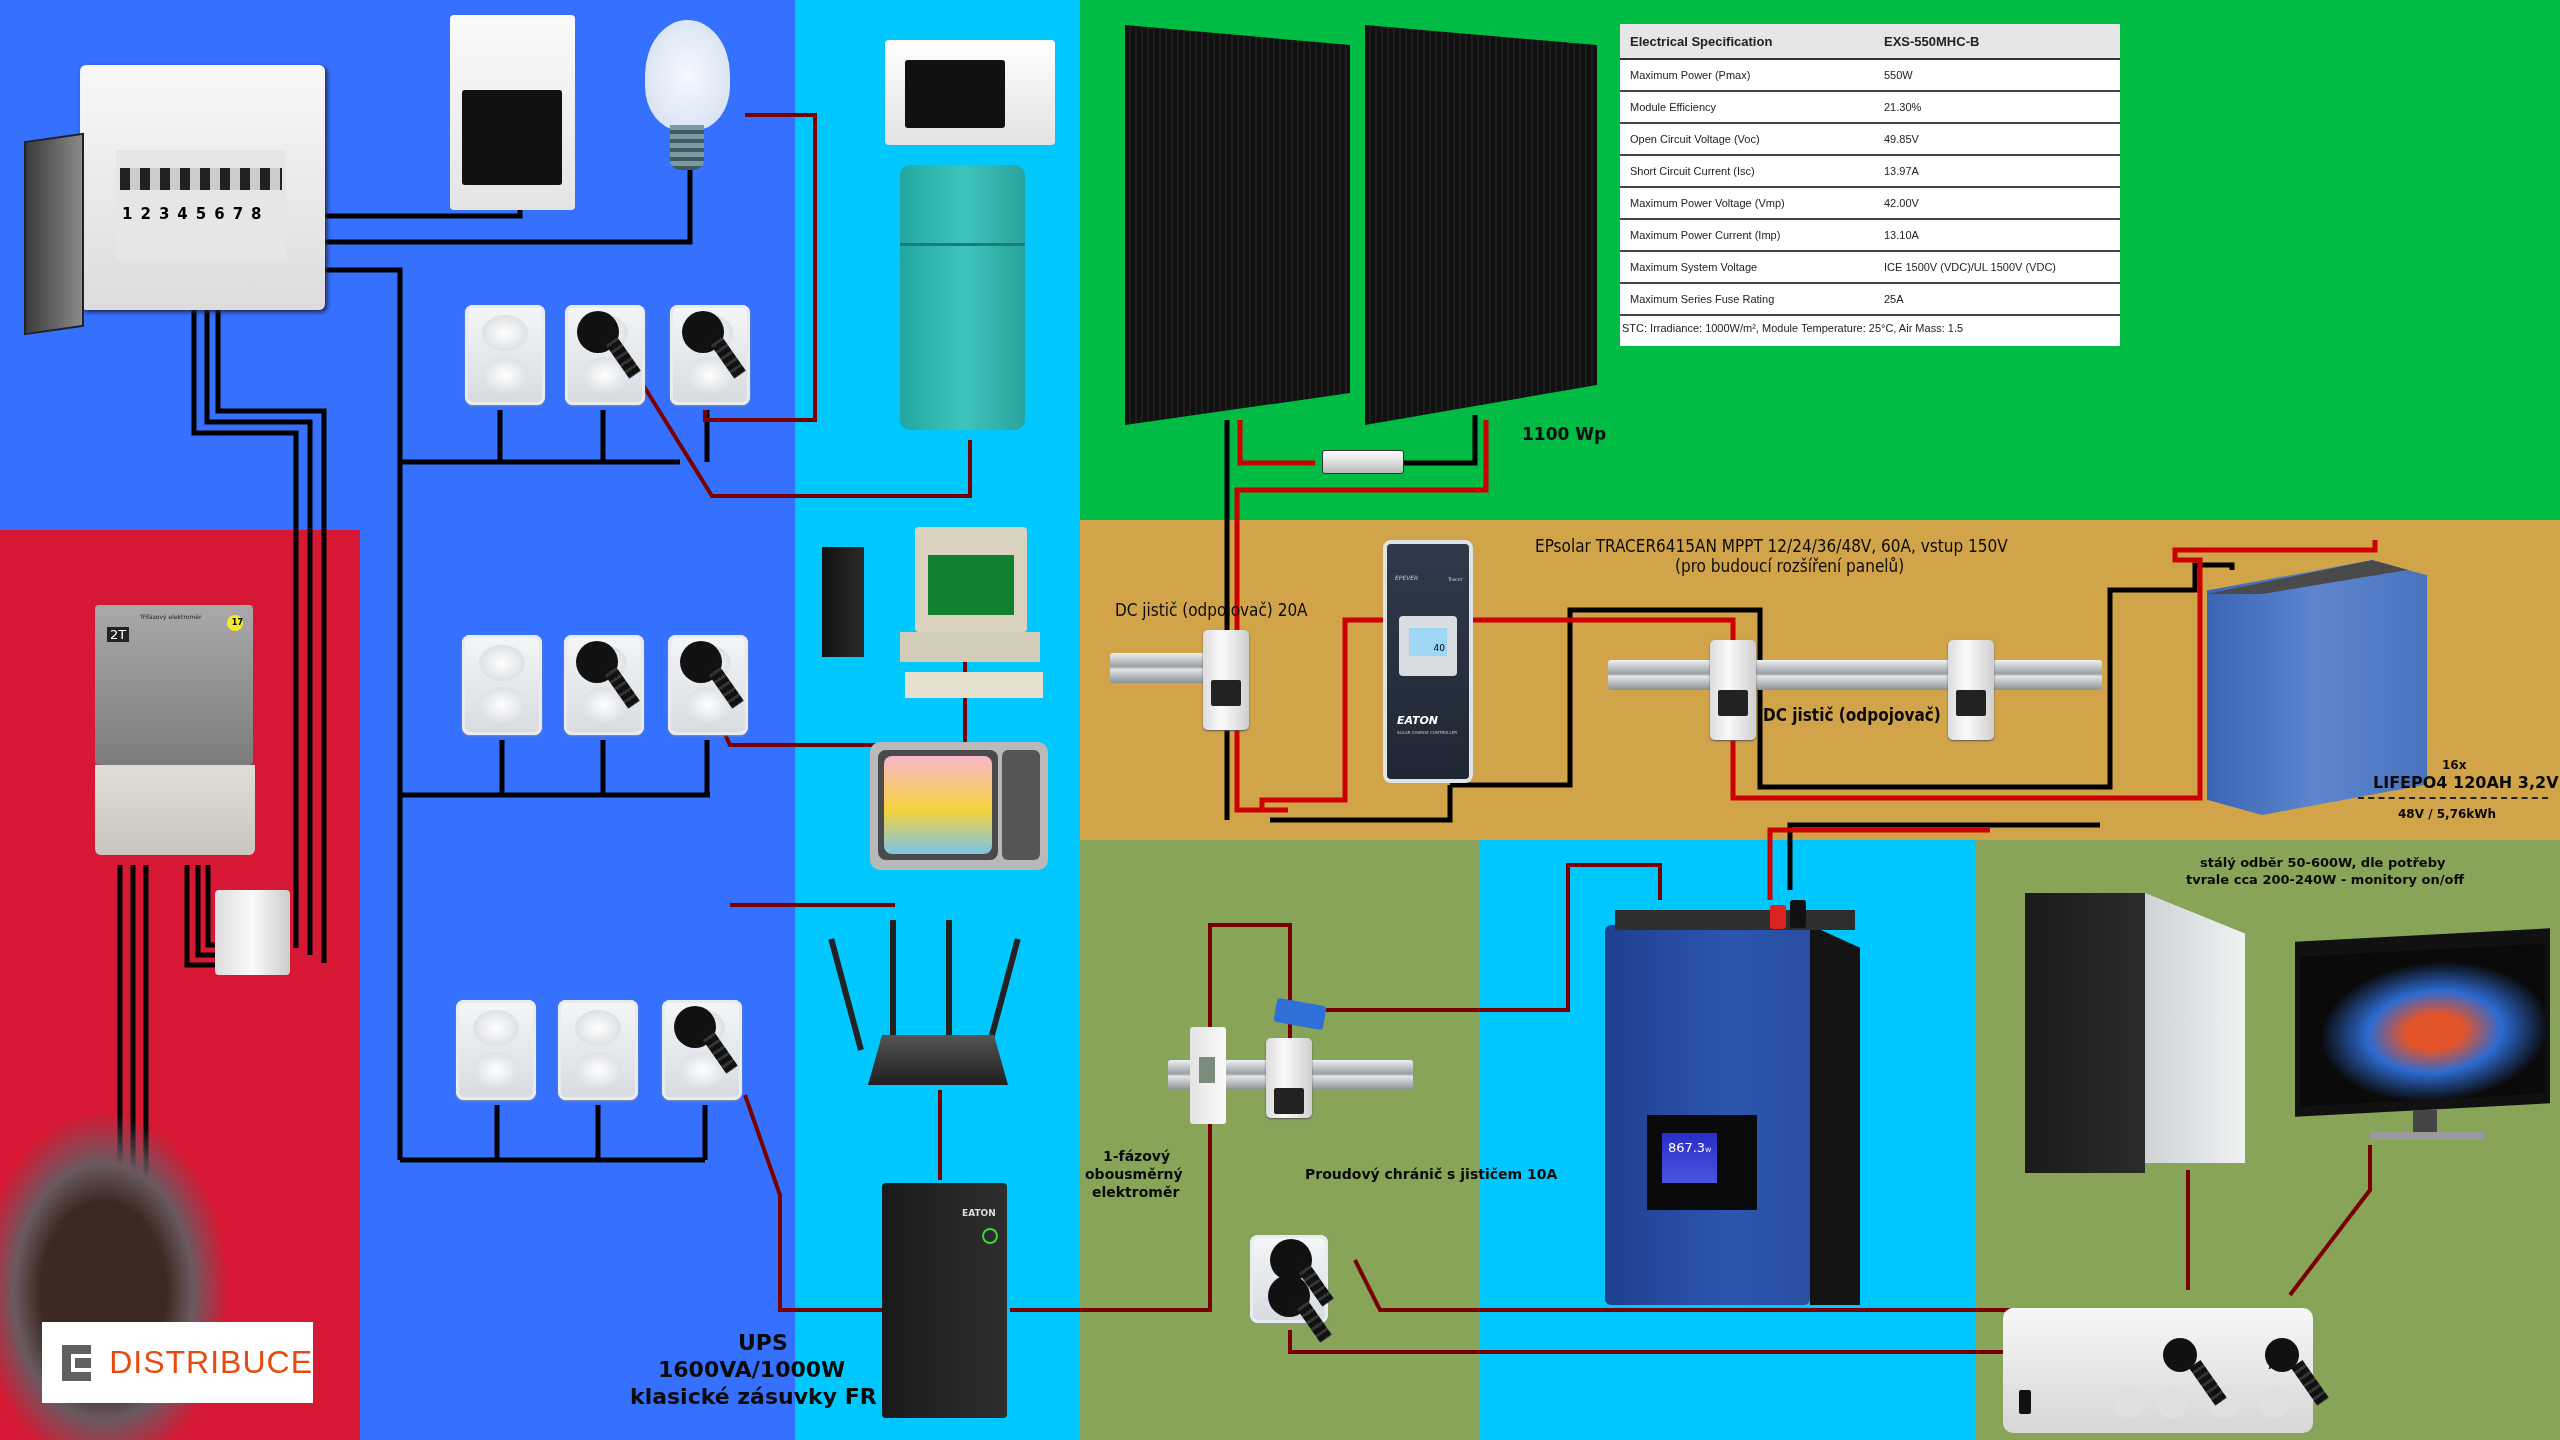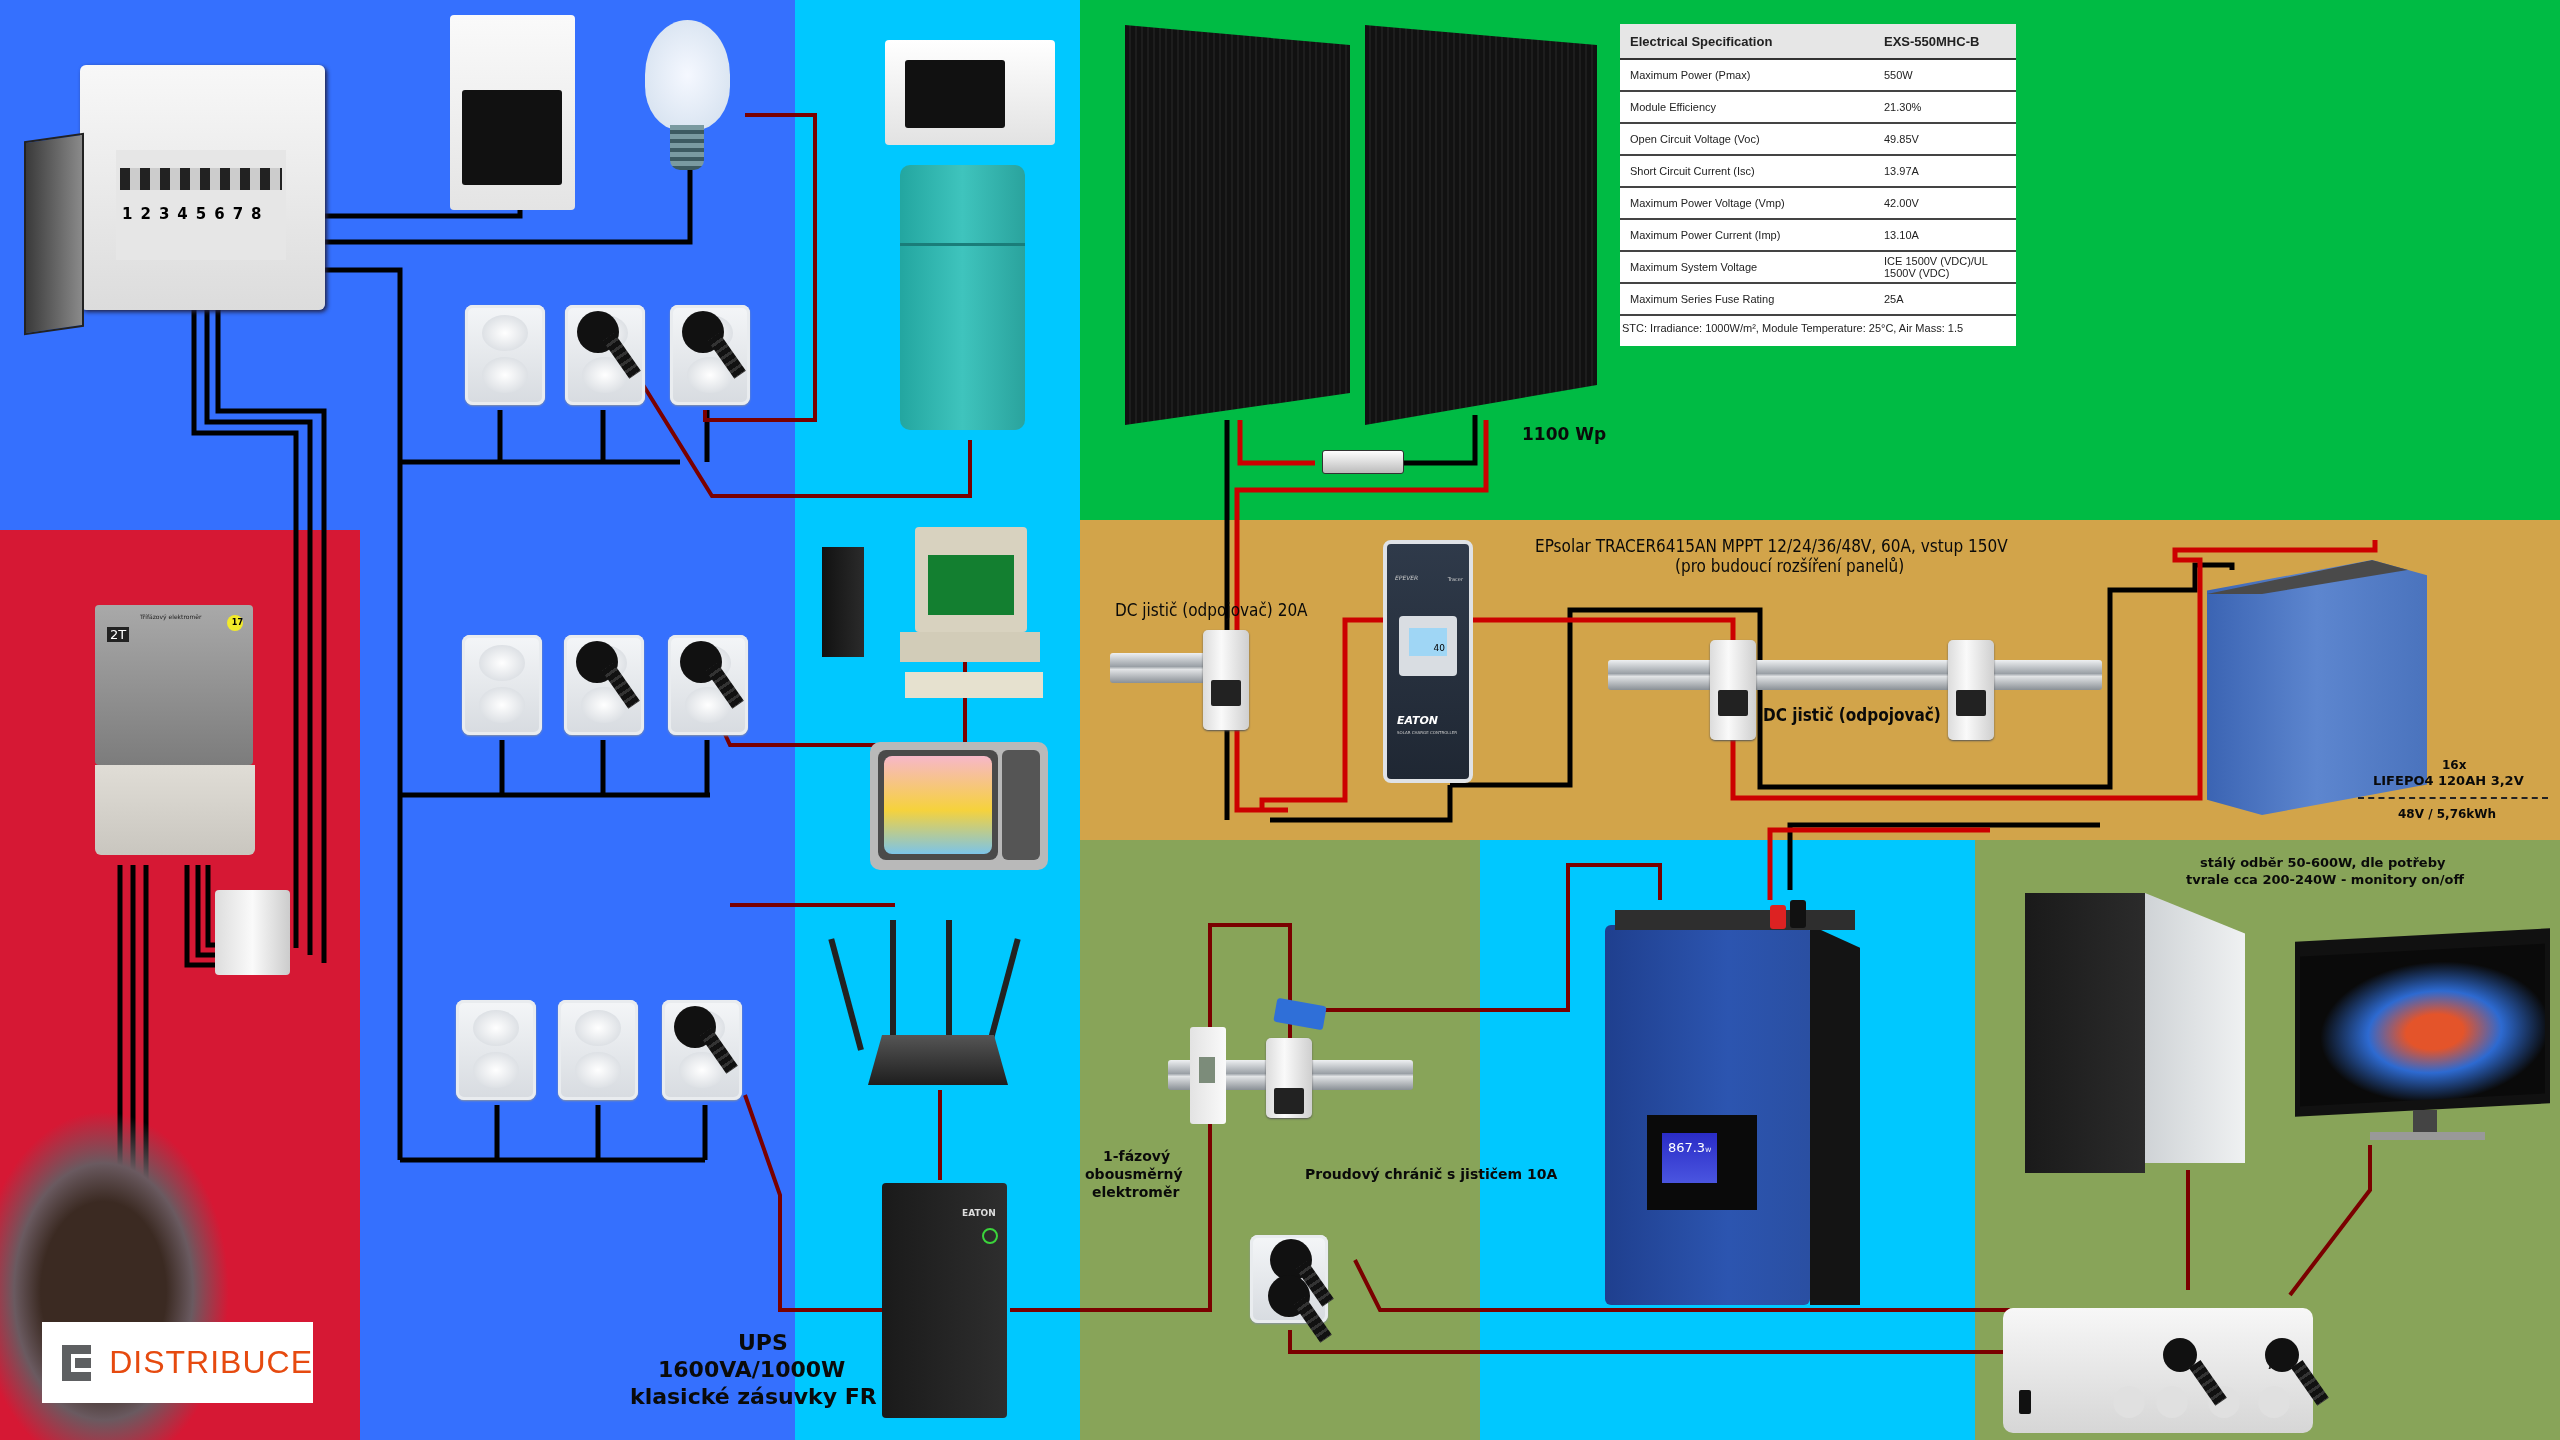--- a/index.html
+++ b/index.html
@@ -9,21 +9,21 @@
   svg.wires{position:absolute;left:0;top:0;width:2560px;height:1440px;pointer-events:none;z-index:5;}
   .lbl{position:absolute;color:#0a0a0a;font-weight:bold;z-index:8;white-space:nowrap;}
   .cond{font-family:"DejaVu Sans",sans-serif;font-stretch:condensed;}
   
   .dev{position:absolute;z-index:6;}
   .socket{position:absolute;width:78px;width:80px;height:100px;background:linear-gradient(#f4f6f8,#d7dbe0);border-radius:8px;box-shadow:inset 0 0 0 3px #e9ecef,0 1px 2px #8893a0;z-index:6;}
   .socket .hole{position:absolute;left:17px;width:46px;height:36px;border-radius:50%;background:radial-gradient(#ffffff,#cfd4da);}
   .socket .hole.t{top:10px}.socket .hole.b{top:52px}
   .plug{position:absolute;left:12px;top:6px;width:42px;height:42px;border-radius:50%;background:#111;}
   .plug::after{content:"";position:absolute;left:26px;top:30px;width:14px;height:46px;background:repeating-linear-gradient(#111 0 5px,#333 5px 8px);transform:rotate(-35deg);transform-origin:top left;}
-  .spec{position:absolute;left:1620px;top:24px;width:396px;background:#fff;z-index:7;font-family:"Liberation Sans",sans-serif;font-size:11px;color:#222;}
+  .spec{position:absolute;left:1620px;top:24px;width:500px;background:#fff;z-index:7;font-family:"Liberation Sans",sans-serif;font-size:11px;color:#222;}
   .spec .hdr{display:flex;background:#e6e6e6;font-weight:bold;font-size:13px;height:34px;align-items:center;border-bottom:2px solid #333;}
   .spec .row{display:flex;height:30px;align-items:center;border-bottom:2px solid #444;}
   .spec .c1{width:254px;padding-left:10px;}
   .spec .c2{flex:1;}
   .spec .foot{font-size:11px;padding:6px 2px;height:18px;}
   .rail{position:absolute;height:30px;background:linear-gradient(#eef0f2,#9aa0a6 45%,#e2e4e6 55%,#8a9096);border-radius:3px;z-index:6;}
   .breaker{position:absolute;width:46px;height:100px;background:linear-gradient(90deg,#dcdcdc,#fafafa 40%,#cfcfcf);border-radius:5px;z-index:7;box-shadow:0 1px 2px #555;}
   .breaker::after{content:"";position:absolute;left:8px;top:50px;width:30px;height:26px;background:#222;border-radius:2px;}
 </style>
 </head>
@@ -259,21 +259,21 @@
 
 <div class="rail" style="left:1608px;top:660px;width:494px;"></div>
 <div class="breaker" style="left:1710px;top:640px;"></div>
 <div class="breaker" style="left:1948px;top:640px;"></div>
 <div class="lbl cond" style="left:1763px;top:705px;font-size:17px;font-weight:bold;">DC jistič (odpojovač)</div>
 
 <div class="dev" style="left:2207px;top:560px;width:220px;height:255px;background:linear-gradient(90deg,#3b64b3,#5d86cf 50%,#4a73bd);clip-path:polygon(0 12%,75% 0,100% 6%,100% 88%,25% 100%,0 94%);">
   <div style="position:absolute;left:0;top:0;width:220px;height:34px;background:#4a4a4a;clip-path:polygon(0 100%,75% 0,100% 20%,25% 100%);"></div>
 </div>
 <div class="lbl" style="left:2442px;top:758px;font-size:12px;">16x</div>
-<div class="lbl" style="left:2373px;top:773px;font-size:13px;">LIFEPO4 120AH 3,2V</div>
+<div class="lbl" style="left:2373px;top:773px;font-size:16px;">LIFEPO4 120AH 3,2V</div>
 <div class="abs" style="left:2358px;top:797px;width:190px;border-top:2px dashed #222;z-index:8;"></div>
 <div class="lbl" style="left:2398px;top:807px;font-size:12px;">48V / 5,76kWh</div>
 
 <div class="dev" style="left:1275px;top:1002px;width:50px;height:24px;background:#2f6fd8;border-radius:3px;transform:rotate(10deg);"></div>
 <div class="rail" style="left:1168px;top:1060px;width:245px;"></div>
 <div class="dev" style="left:1190px;top:1027px;width:36px;height:97px;background:linear-gradient(90deg,#e3e3e3,#fafafa);border-radius:3px;">
   <div style="position:absolute;left:9px;top:30px;width:16px;height:26px;background:#7c8c7a;"></div>
 </div>
 <div class="breaker" style="left:1266px;top:1038px;width:46px;height:80px;"></div>
 <div class="lbl" style="left:1103px;top:1148px;font-size:14px;">1-fázový</div>

